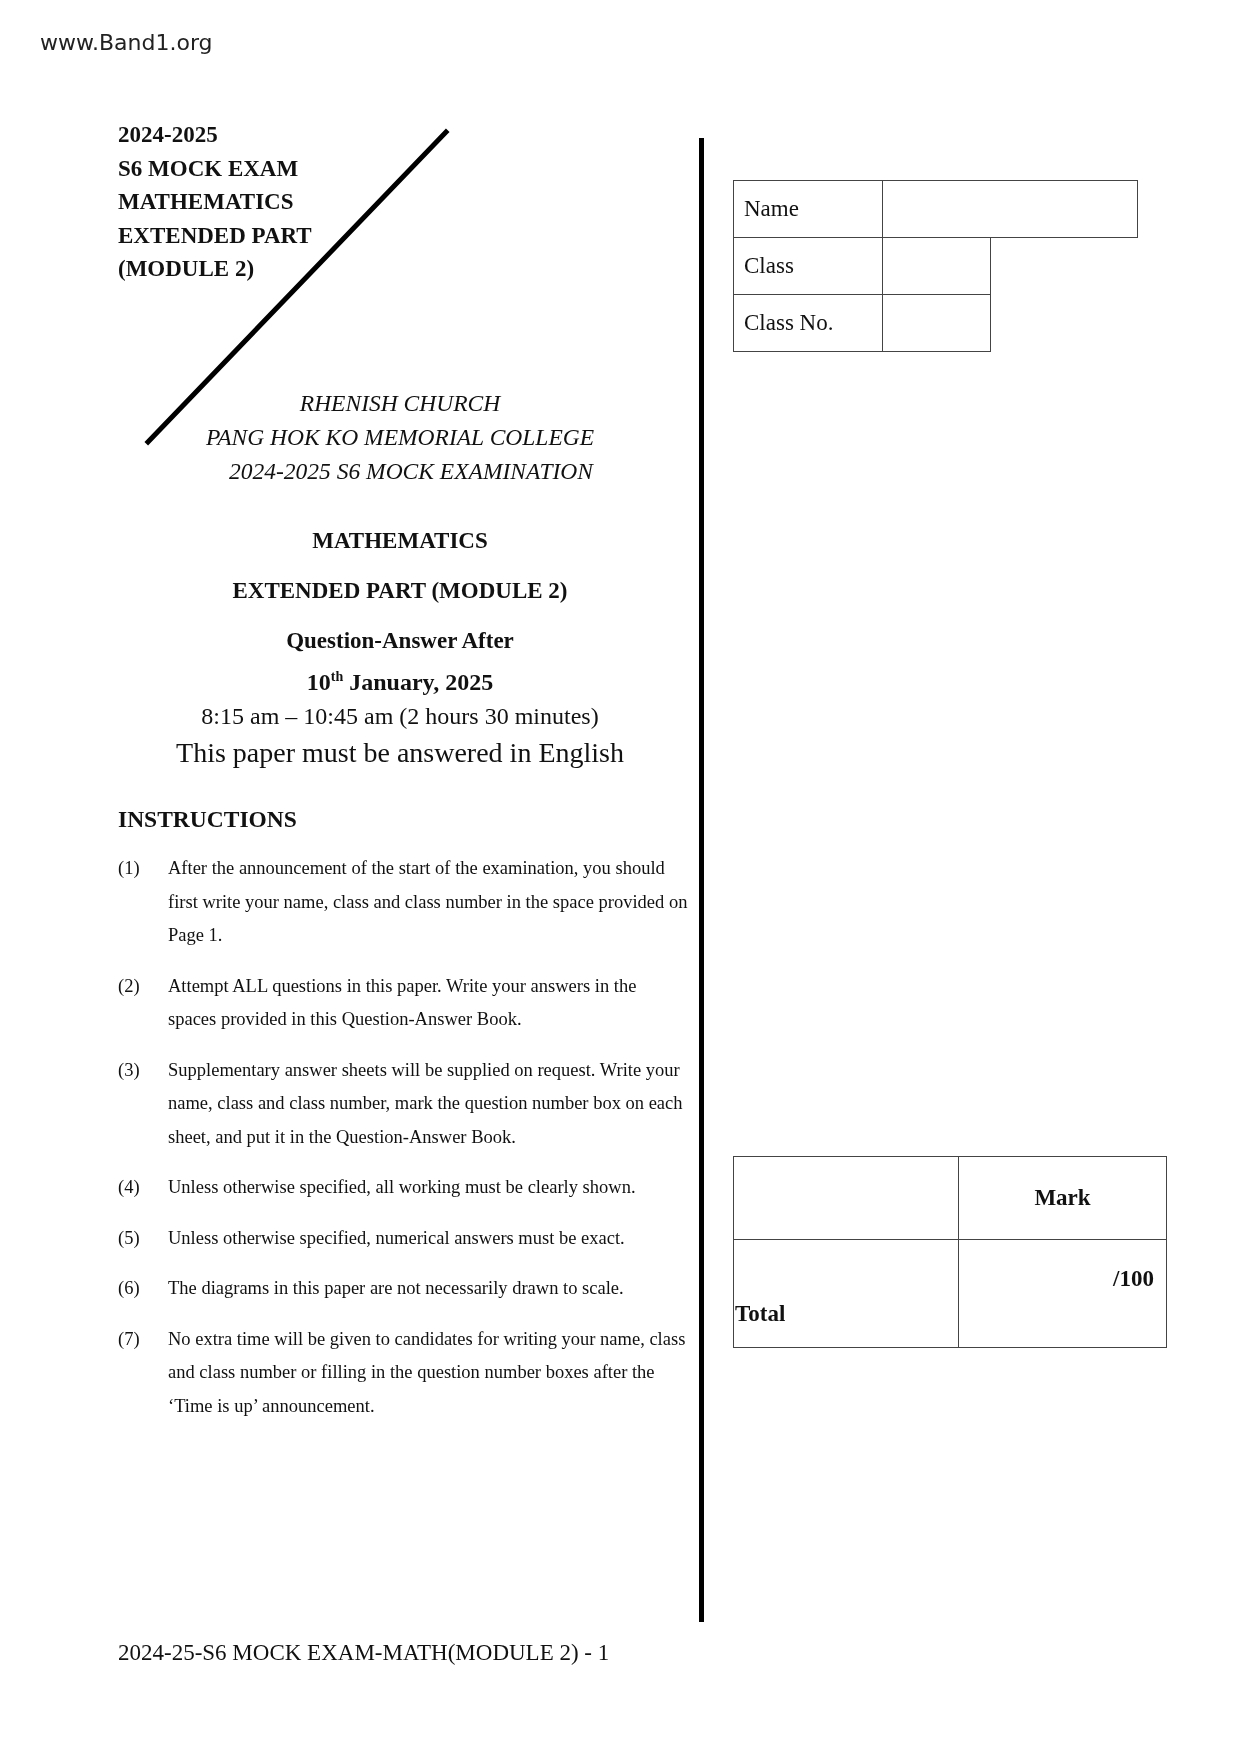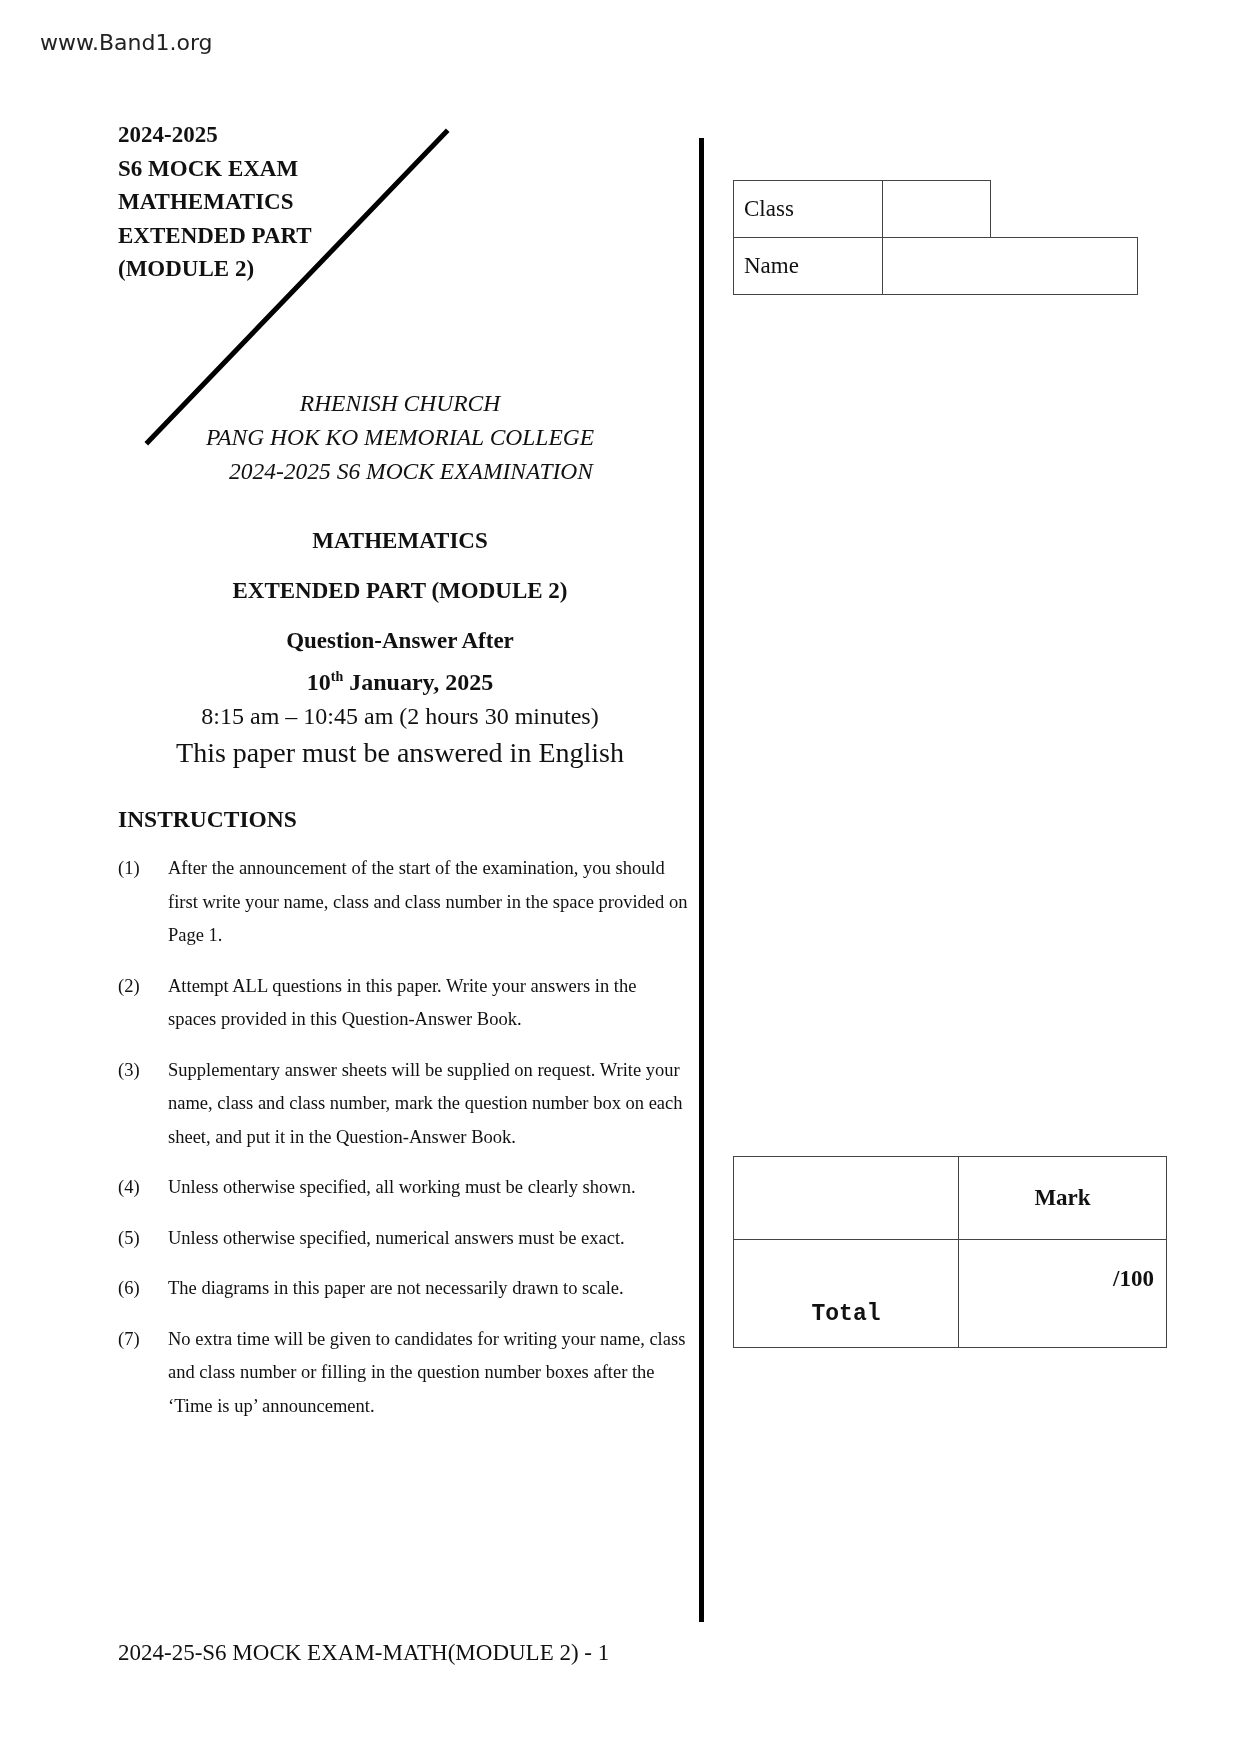--- a/index.html
+++ b/index.html
@@ -38,21 +38,21 @@
 
     table.info { position: absolute; left: 733px; top: 180px; border-collapse: collapse; font-size: 23px; }
     table.info td { border: 1.5px solid #444; height: 56px; padding: 0 0 0 10px; vertical-align: middle; }
     table.info td.lbl { width: 138px; }
     table.info td.val-wide { width: 244px; }
     table.info td.val { width: 97px; }
     table.info td.empty { border: none; }
 
     table.marks { position: absolute; left: 733px; top: 1156px; border-collapse: collapse; font-size: 23px; font-weight: bold; }
     table.marks td { border: 1.5px solid #444; height: 80px; }
-    table.marks td.c1 { width: 222px; text-align: center; font-family: Liberation Mono, monospace; }
+    table.marks td.c1 { width: 222px; text-align: left; }
     table.marks td.c2 { width: 194px; }
     table.marks td.mark-h { text-align: center; }
     table.marks td.total-l { vertical-align: bottom; padding-bottom: 20px; }
     table.marks td.total-v { text-align: right; padding-right: 12px; vertical-align: top; padding-top: 26px; }
 
     .footer { left: 118px; top: 1640px; font-size: 23px; }
   </style>
 </head>
 <body>
 
@@ -114,27 +114,32 @@
     <span class="instr-num">(7)</span>
     <span class="instr-text">No extra time will be given to candidates for writing your name, class and class number or filling in the question number boxes after the ‘Time is up’ announcement.</span>
   </div>
 </div>
 
 <div class="abs divider"></div>
 
 <table class="info serif">
   <tbody>
       <tr>
+    <td class="lbl">Name</td>
+    <td class="val-wide" colspan="2"></td>
+  </tr>
+  <tr>
     <td class="lbl">Class</td>
     <td class="val"></td>
     <td class="empty"></td>
   </tr>
   <tr>
-    <td class="lbl">Name</td>
-    <td class="val-wide" colspan="2"></td>
+    <td class="lbl">Class No.</td>
+    <td class="val"></td>
+    <td class="empty"></td>
   </tr>
 </tbody>
   </table>
 
 <table class="marks serif">
   <tbody>
       <tr>
     <td class="c1"></td>
     <td class="c2 mark-h">Mark</td>
   </tr>

